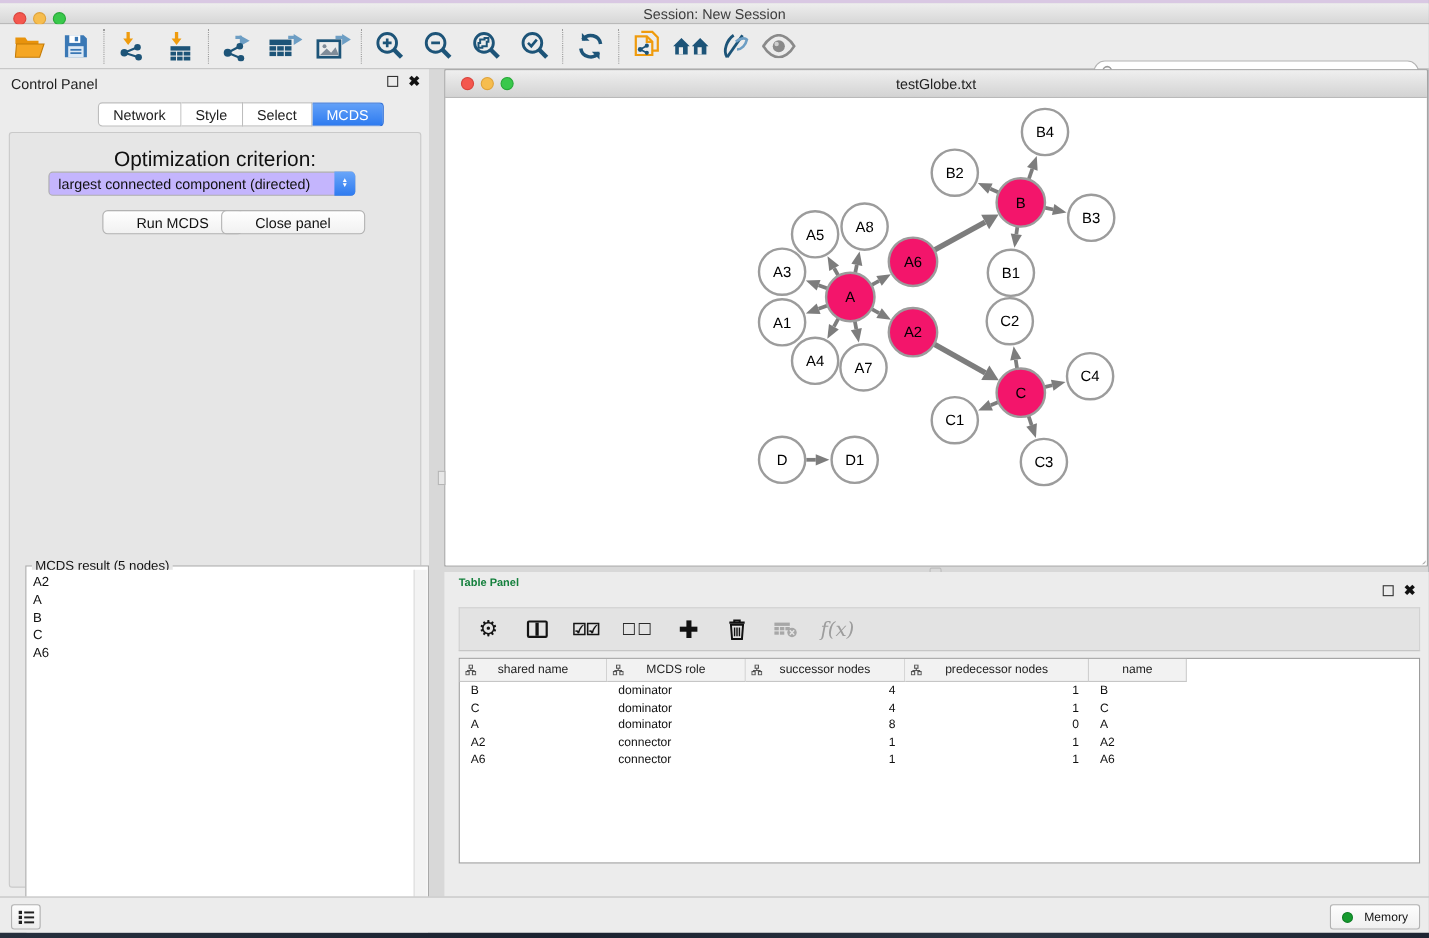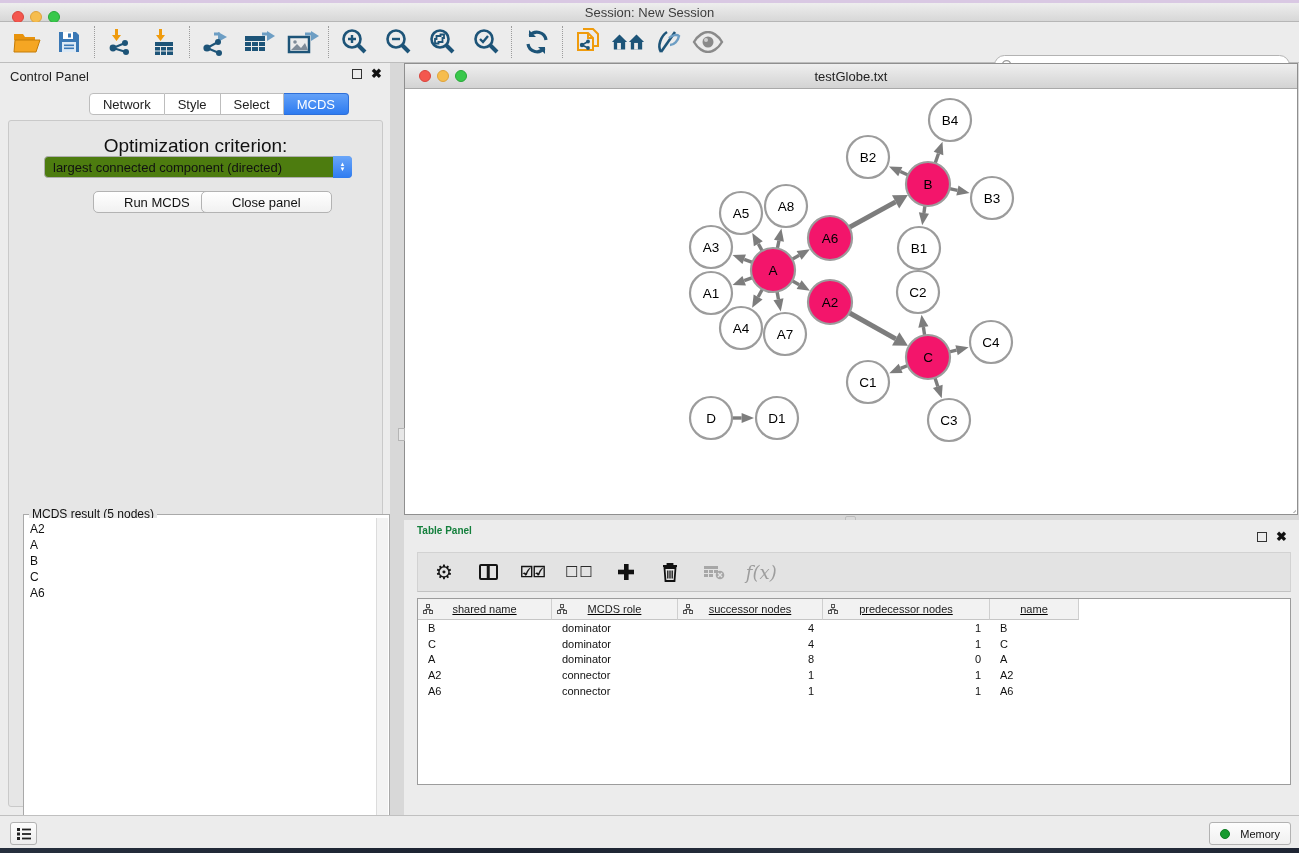--- a/index.html
+++ b/index.html
@@ -37,21 +37,21 @@
   .close-icon { font-size:13px; font-weight:bold; color:#111; line-height:10px; }
   #cp-tabs { position:absolute; left:0; top:30px; width:100%; display:flex; justify-content:center;padding-left:48px; }
   .seg-tab { font-size:13px; color:#222; background:#fff; border:1px solid #bdbdbd; border-left:none;
     padding:2px 13px; height:22px; display:flex; align-items:center; }
   .seg-tab:first-child { border-left:1px solid #bdbdbd; border-radius:4px 0 0 4px; }
   .seg-tab:last-child { border-radius:0 4px 4px 0; }
   .seg-tab.selected { background:linear-gradient(#63a1f8,#2e7bf0); color:#fff; border-color:#2e6fd8; }
   #cp-frame { position:absolute; left:8px; top:57px; width:375px; height:687px;
     background:#e6e6e6; border:1px solid #c9c9c9; border-radius:3px; }
   #opt-label { position:absolute; left:0; top:14px; width:100%; text-align:center; font-size:19px; color:#111; }
-  #criterion-select { position:absolute; left:35px; top:35px; width:308px; height:22px; background:#4d7c0f;
+  #criterion-select { position:absolute; left:35px; top:35px; width:279px; height:22px; background:#c4b5fd;
     border:1px solid #aeaeae; border-radius:4px; display:flex; align-items:center; font-size:13px; color:#111; }
   #criterion-select .sel-text { padding-left:8px; flex:1; white-space:nowrap; overflow:hidden; }
   .stepper { width:19px; height:22px; margin-right:-1px; border-radius:0 4px 4px 0;
     background:linear-gradient(#6aa6f9,#2e7bf0); display:flex; flex-direction:column; align-items:center; justify-content:center; color:#fff; }
   .stepper span { font-size:6px; line-height:5px; }
   .mac-btn { position:absolute; height:22px; background:linear-gradient(#ffffff,#f1f1f1);
     border:1px solid #b3b3b3; border-radius:5px; font-size:13px; color:#111;
     display:flex; align-items:center; justify-content:center; padding:0 30px; }
   #mcds-fieldset { position:absolute; left:14px; top:393px; width:367px; height:340px;
     border:1px solid #a9a9a9; background:#fff; }
@@ -78,21 +78,21 @@
   #tp-toolbar { position:absolute; left:13px; top:32px; width:874px; height:40px; background:#e3e3e3;
     border:1px solid #d2d2d2; border-bottom-color:#c2c2c2; display:flex; align-items:center; gap:20px; padding-left:14px; }
   .tpi { display:flex; align-items:center; justify-content:center; min-width:24px; height:26px; color:#141414; }
   .gear-glyph { font-size:20px; line-height:20px; }
   .cols-glyph { width:19px; height:16px; border:2.5px solid #141414; border-radius:2px; position:relative; }
   .cols-glyph:before { content:""; position:absolute; left:50%; top:0; width:2.5px; height:100%; background:#141414; transform:translateX(-50%); }
   .check-glyph { font-size:15px; letter-spacing:-1px; font-weight:bold; }
   .uncheck-glyph { font-size:15px; letter-spacing:1px; color:#2a2a2a; }
   .fx-glyph { font-family:"DejaVu Serif", serif; font-style:italic; font-size:18px; color:#9d9d9d; }
   #tp-table { position:absolute; left:13px; top:78px; width:874px; height:187px; background:#fff; border:1px solid #9c9c9c; }
-  .th-row { position:absolute; left:0; top:0; height:21px; display:flex;text-decoration:underline; }
+  .th-row { position:absolute; left:0; top:0; height:21px; display:flex; }
   .th-cell { height:21px; background:#f2f2f2; border-right:1px solid #cfcfcf; border-bottom:1px solid #c6c6c6;
     font-size:11px; color:#222; display:flex; align-items:center; justify-content:center; position:relative; }
   .th-cell svg { position:absolute; left:5px; top:5px; }
   .t-body { position:absolute; left:0; top:21px; width:100%; }
   .t-row { display:flex; height:15.7px; font-size:11px; color:#111; align-items:center; }
   .t-cell { overflow:hidden; white-space:nowrap; }
   #tp-tabs { position:absolute; left:0; top:269px; width:100%; display:flex; justify-content:center; }
   .tp-tab { font-size:12.5px; color:#222; background:#fff; border:1px solid #b5b5b5; border-left:none;
     height:21px; display:flex; align-items:center; padding:0 13px; }
   .tp-tab:first-child { border-left:1px solid #b5b5b5; border-radius:4px 0 0 4px; }

